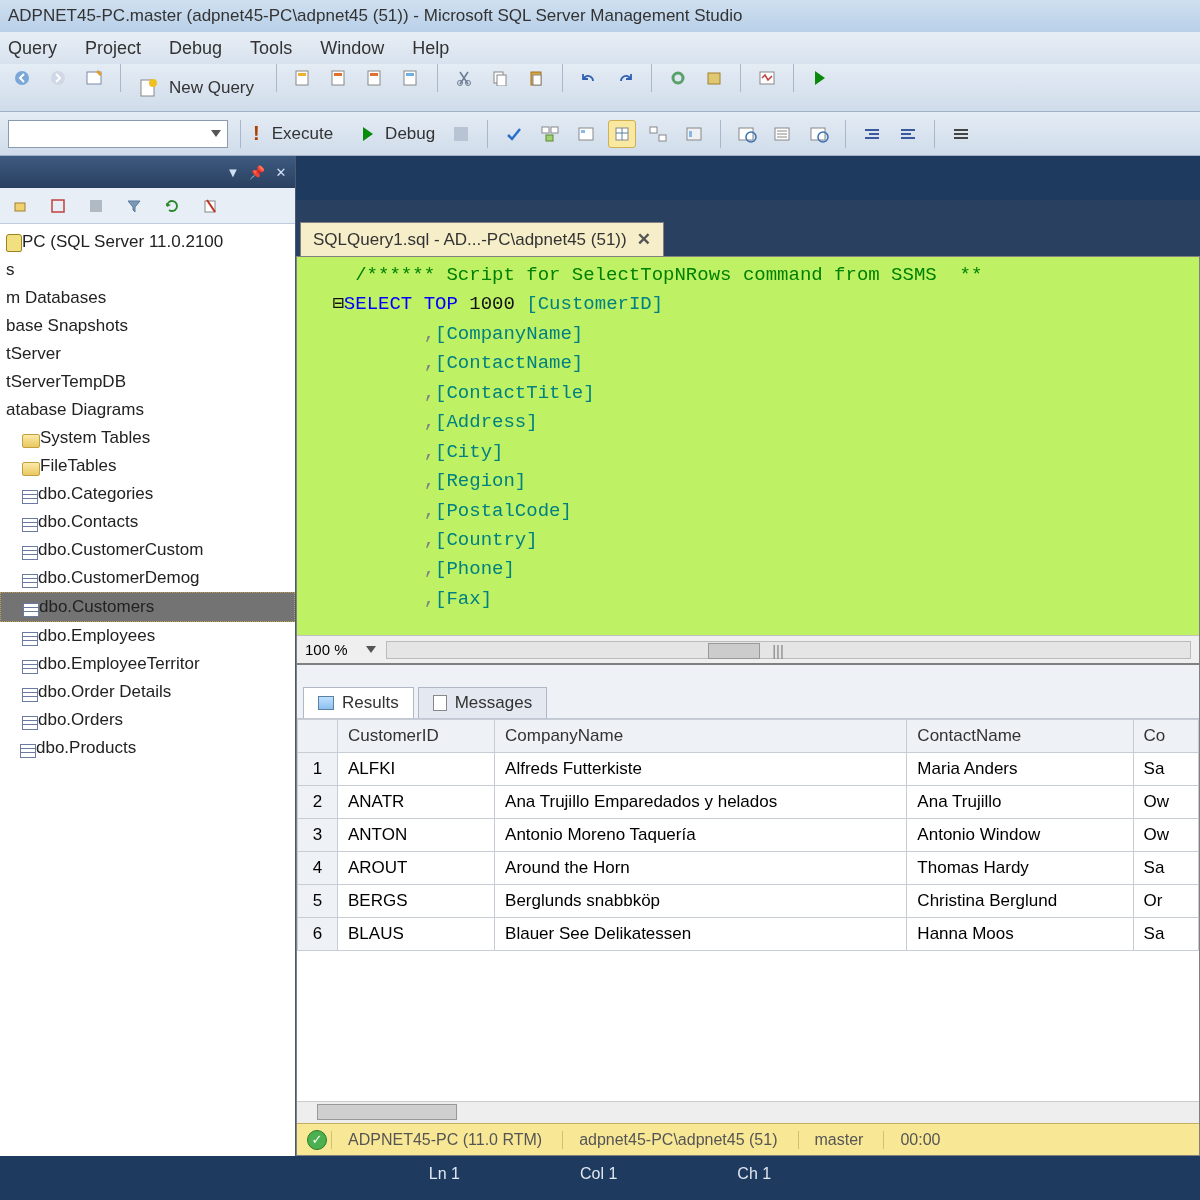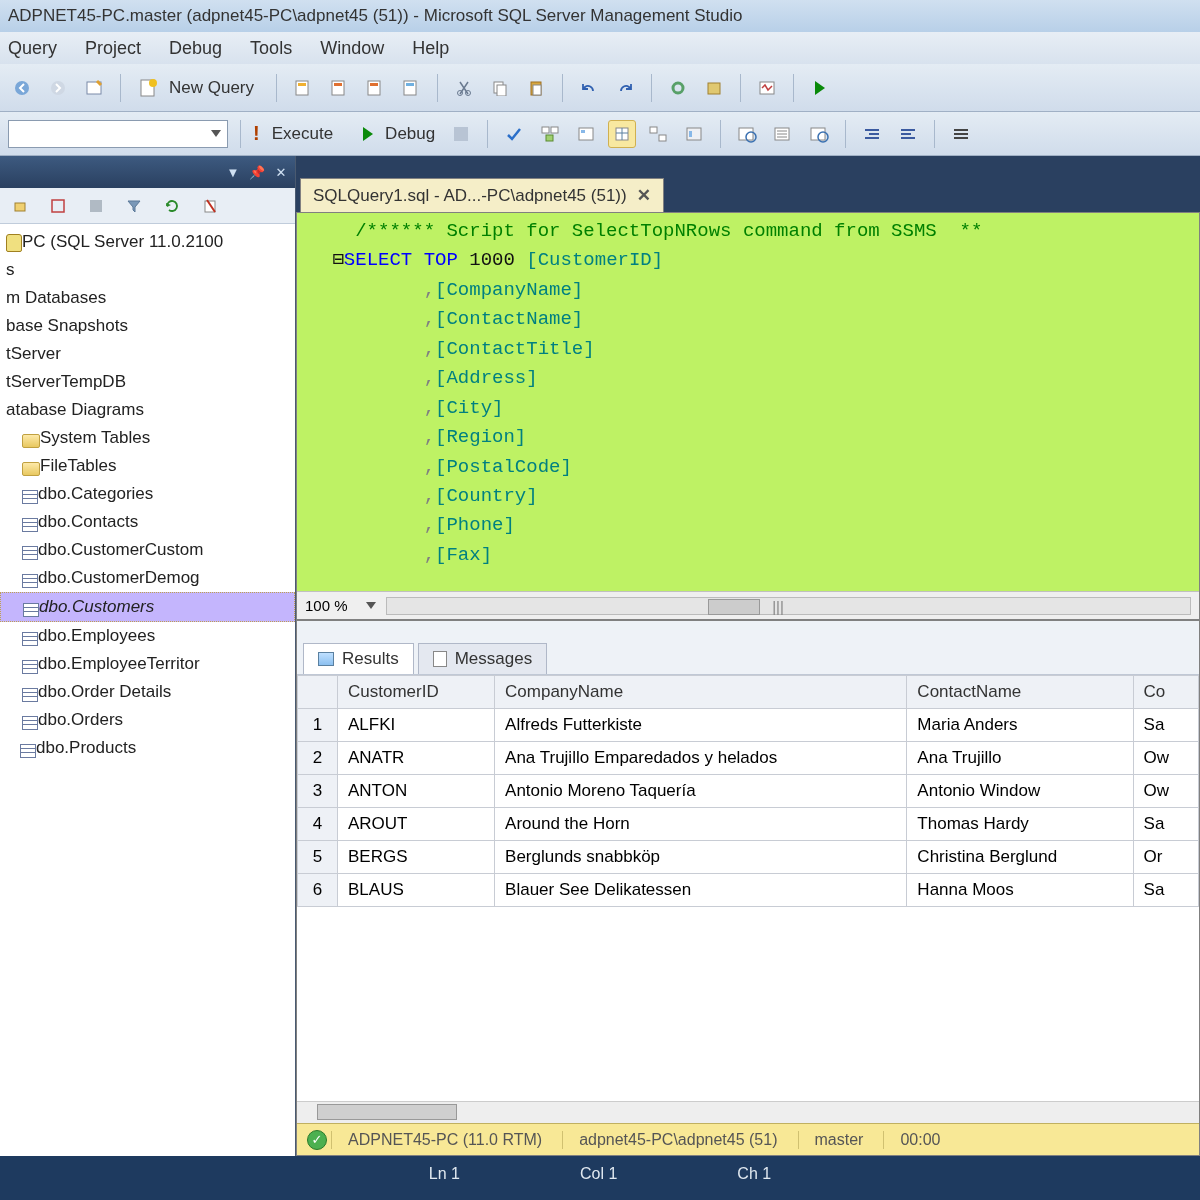--- a/index.html
+++ b/index.html
@@ -26,21 +26,20 @@
   display: flex;
   align-items: center;
   padding: 0 4px;
   gap: 4px;
 }
 .menubar span { padding: 4px 20px 4px 4px; color: #333; font-size: 18px; }
 .toolbar {
   background: linear-gradient(#e4ecf4, #d0dceb);
   height: 48px;
   display: flex;
-  align-items: center;
   padding: 0 8px;
   gap: 8px;
   border-bottom: 1px solid #a0b0c5;
 }
 .toolbar2 {
   background: linear-gradient(#e4ecf4, #d0dceb);
   height: 44px;
   display: flex;
   align-items: center;
   padding: 0 8px;
@@ -95,38 +94,39 @@
   overflow: hidden;
   padding: 4px 0;
   font-size: 17px;
   color: #222;
 }
 .tree-item {
   display: flex; align-items: flex-end; 
   padding: 4px 6px;
   white-space: nowrap;
 }
-.tree-item.sel { background: #c4b5fd; border: 1px dotted #c0a050; font-style: italic; }
+.tree-item.sel { background: #737373; border: 1px dotted #c0a050; }
 .folder-icon { width: 18px; height: 14px; background: linear-gradient(#fde9a8,#e8c860); border: 1px solid #c0a040; border-radius: 2px; flex-shrink: 0; }
 .table-icon { width: 16px; height: 14px; background: #fff; border: 1px solid #6a7aa0; flex-shrink: 0; position: relative; }
 .table-icon::before { content:""; position:absolute; top:3px; left:0; right:0; height:1px; background:#6a7aa0; }
 .table-icon::after { content:""; position:absolute; top:7px; left:0; right:0; height:1px; background:#6a7aa0; }
 .db-icon { width: 16px; height: 18px; background: #f0e080; border: 1px solid #a08020; border-radius: 3px 3px 2px 2px; flex-shrink: 0; }
 .content {
   flex: 1;
   display: flex;
   flex-direction: column;
   background: #1e3a5f;
 }
 .doc-tabbar {
   height: 56px;
   background: #2a4060;
   display: flex;
   align-items: flex-end;
   padding: 0 4px;
+  margin-top: 44px;
 }
 .doc-tab {
   background: #f5eec8;
   border: 1px solid #808080;
   border-bottom: none;
   padding: 6px 12px;
   display: flex;
   align-items: center;
   gap: 10px;
   font-size: 17px;

